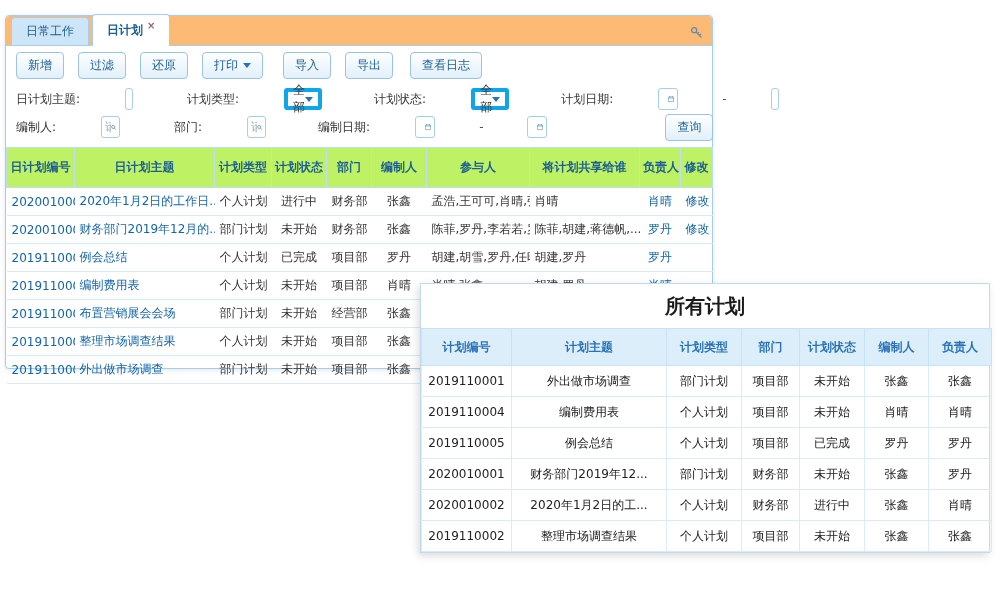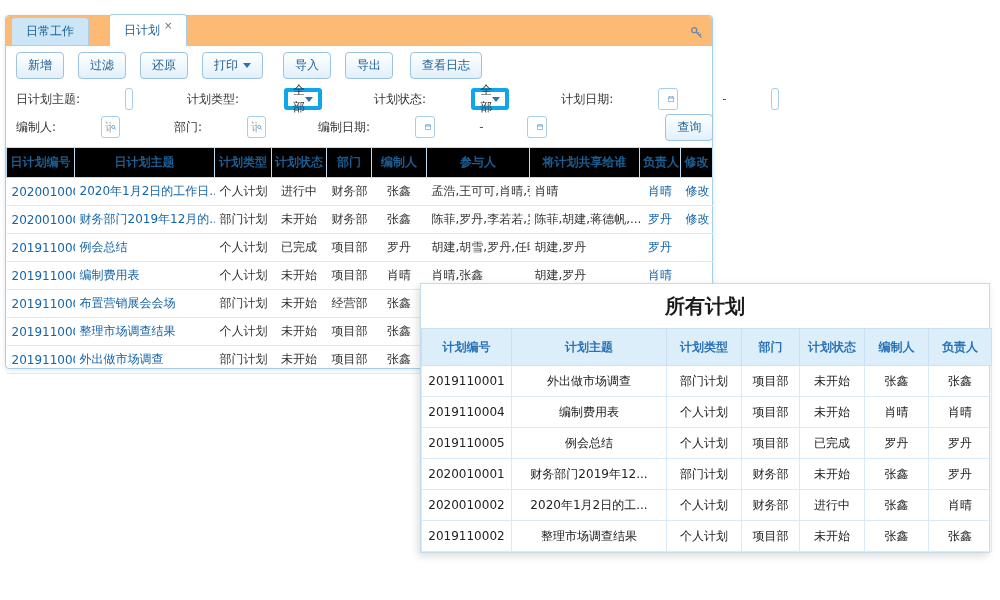--- a/index.html
+++ b/index.html
@@ -11,21 +11,21 @@
   .main-panel { position:absolute; left:5px; top:15px; width:708px; height:354px;
     background:#fff; border:1px solid #A6CDE9; border-radius:4px;
     box-shadow:0 1px 4px rgba(120,160,190,.25); }
 
   .tab-bar { position:relative; height:30px; background:#fdba74;
     border-bottom:1px solid #A6CDE9; border-radius:4px 4px 0 0;
     display:flex; align-items:flex-end; padding-left:5px; }
   .tab { font-size:12px; color:#1B5E94; background:#CDE6F7;
     border:1px solid #A6CDE9; border-bottom:none; border-radius:4px 4px 0 0;
     padding:5px 14px 5px 14px; margin-right:3px; cursor:pointer; white-space:nowrap; }
-  .tab.active { background:#fff; font-weight:normal; margin-bottom:-1px; padding-bottom:7px;margin-left:17px; }
+  .tab.active { background:#fff; font-weight:bold; margin-bottom:-1px; padding-bottom:7px; }
   .tab-close { font-size:10px; color:#8a6a6a; margin-left:4px; vertical-align:super; cursor:pointer; }
   .key-icon-wrap { position:absolute; right:9px; top:8px; cursor:pointer; }
 
   .toolbar { display:flex; align-items:center; gap:14px; padding:6px 10px 5px 10px; }
   .btn { display:inline-flex; align-items:center; gap:5px;
     background:linear-gradient(#FEFFFF,#E1F0FB); border:1px solid #9CC3E0;
     border-radius:4px; color:#1B5E94; font-size:12px; padding:4px 11px;
     cursor:pointer; white-space:nowrap; }
   .caret { width:0; height:0; border-left:4px solid transparent;
     border-right:4px solid transparent; border-top:5px solid #2A72B5; display:inline-block; }
@@ -42,22 +42,22 @@
   .input-wrap input::placeholder { color:#9aa7b1; }
   .sel { display:inline-flex; align-items:center; justify-content:space-between;
     height:22px; border:4px solid #0ea5e9; border-radius:3px; background:#fff;
     padding:0 5px; cursor:pointer; }
   .dash { margin:0 4px; color:#555; }
   .search-btn { margin-left:78px; }
 
   
   table { border-collapse:collapse; table-layout:fixed; }
   .main-table { width:100%; font-size:12px; }
-  .main-table th { background:#000000; color:#1B5E94; font-weight:bold;
-    height:30px; border:1px solid #BFDEF1; text-align:center; padding:0 3px;
+  .main-table th { background:#bef264; color:#1B5E94; font-weight:bold;
+    height:40px; border:1px solid #BFDEF1; text-align:center; padding:0 3px;
     overflow:hidden; white-space:nowrap; cursor:pointer; }
   .main-table td { height:28px; border-bottom:1px solid #D6EAF7; padding:0 5px;
     color:#333; text-align:center; overflow:hidden; white-space:nowrap; }
   .main-table td:nth-child(1), .main-table td:nth-child(2),
   .main-table td:nth-child(7), .main-table td:nth-child(8) { text-align:left; }
   .main-table td:nth-child(1), .main-table td:nth-child(2),
   .main-table td:nth-child(9), .main-table td:nth-child(10) { color:#1464A8; cursor:pointer; }
 
   
   .overlay { position:absolute; left:420px; top:283px; width:570px;

